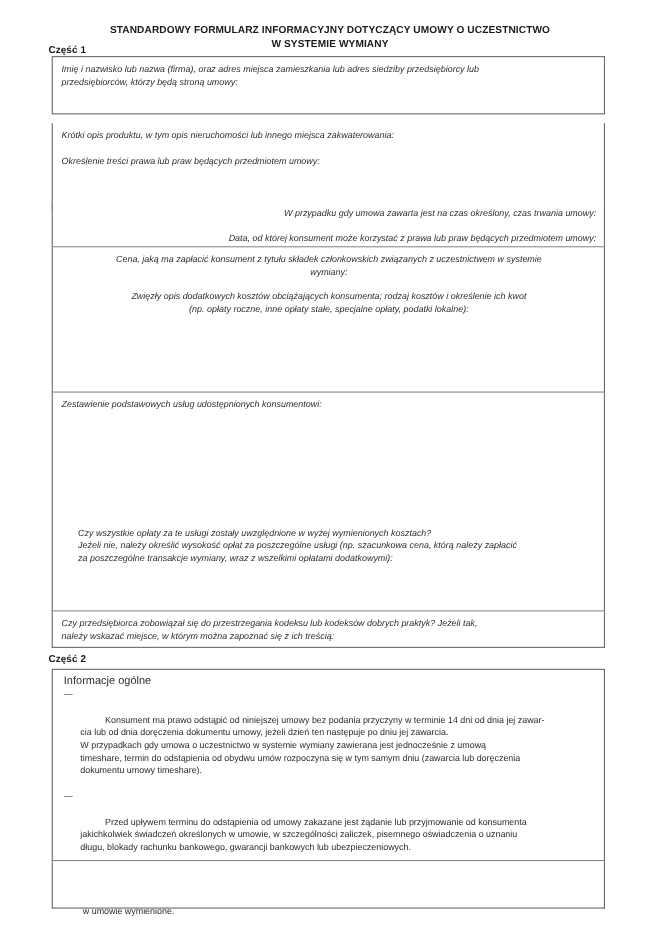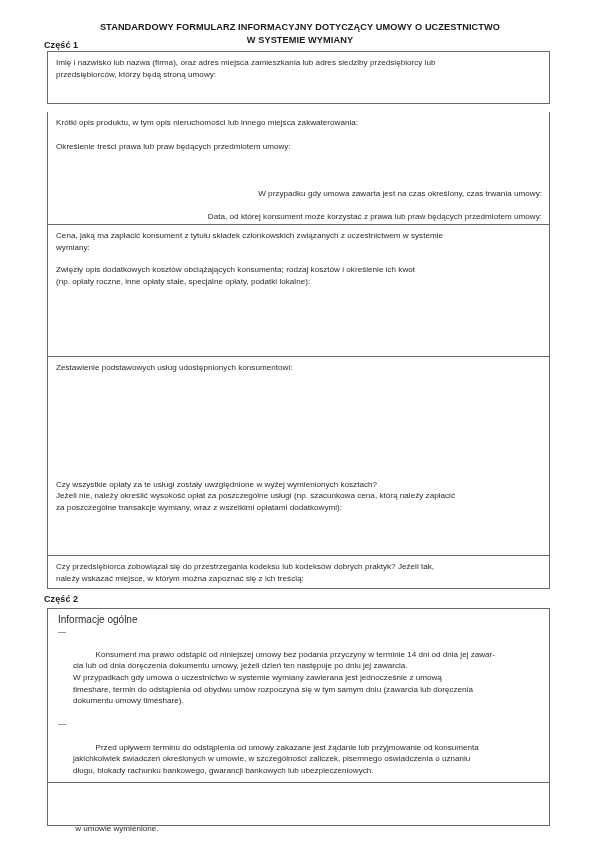--- a/index.html
+++ b/index.html
@@ -64,20 +64,21 @@
   .box-inner {
     padding: 5px 7px 4px 8px;
   }
 
   .txt {
     font-size: 8.1px;
     line-height: 11.6px;
     color: #2b2b2b;
     letter-spacing: 0.02px;
     white-space: pre-wrap;
+    font-style: italic;
   }
   .txt + .txt { margin-top: 0; }
   .gap-sm { margin-top: 11px !important; }
   .gap-md { margin-top: 12px !important; }
 
   
   .list { margin: 0; padding: 0; }
   .li {
     position: relative;
     padding-left: 15px;
@@ -127,33 +128,33 @@
     </div>
   </div>
 
   <div class="box joined-top" style="top:183px;height:42px;text-align:right;">
     <div class="box-inner">
       <div class="txt">W przypadku gdy umowa zawarta jest na czas określony, czas trwania umowy:</div>
       <div class="txt gap-sm">Data, od której konsument może korzystać z prawa lub praw będących przedmiotem umowy:</div>
     </div>
   </div>
 
-  <div class="box joined-top" style="top:225px;height:132px;">
+  <div class="box joined-top" style="top:225px;height:132px;text-align:center;">
     <div class="box-inner">
       <div class="txt">Cena, jaką ma zapłacić konsument z tytułu składek członkowskich związanych z uczestnictwem w systemie
 wymiany:</div>
       <div class="txt gap-sm">Zwięzły opis dodatkowych kosztów obciążających konsumenta; rodzaj kosztów i określenie ich kwot
 (np. opłaty roczne, inne opłaty stałe, specjalne opłaty, podatki lokalne):</div>
     </div>
   </div>
 
   <div class="box joined-top" style="top:357px;height:199px;">
     <div class="box-inner">
       <div class="txt">Zestawienie podstawowych usług udostępnionych konsumentowi:</div>
-      <div class="txt" style="margin-top:105px;">Czy wszystkie opłaty za te usługi zostały uwzględnione w wyżej wymienionych kosztach?
+      <div class="txt" style="margin-top:105px;margin-left:15px;">Czy wszystkie opłaty za te usługi zostały uwzględnione w wyżej wymienionych kosztach?
 Jeżeli nie, należy określić wysokość opłat za poszczególne usługi (np. szacunkowa cena, którą należy zapłacić
 za poszczególne transakcje wymiany, wraz z wszelkimi opłatami dodatkowymi):</div>
     </div>
   </div>
 
   <div class="box joined-top" style="top:556px;height:33px;">
     <div class="box-inner">
       <div class="txt">Czy przedsiębiorca zobowiązał się do przestrzegania kodeksu lub kodeksów dobrych praktyk? Jeżeli tak,
 należy wskazać miejsce, w którym można zapoznać się z ich treścią:</div>
     </div>

